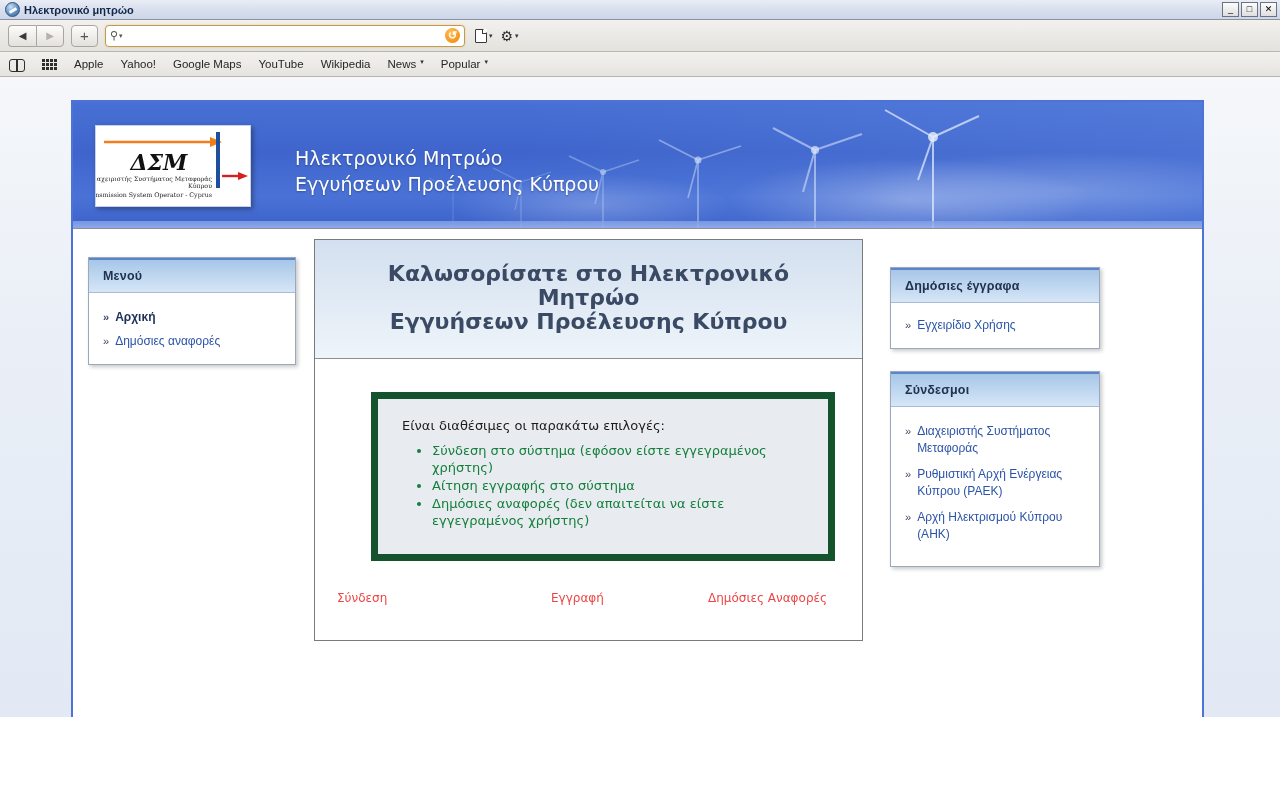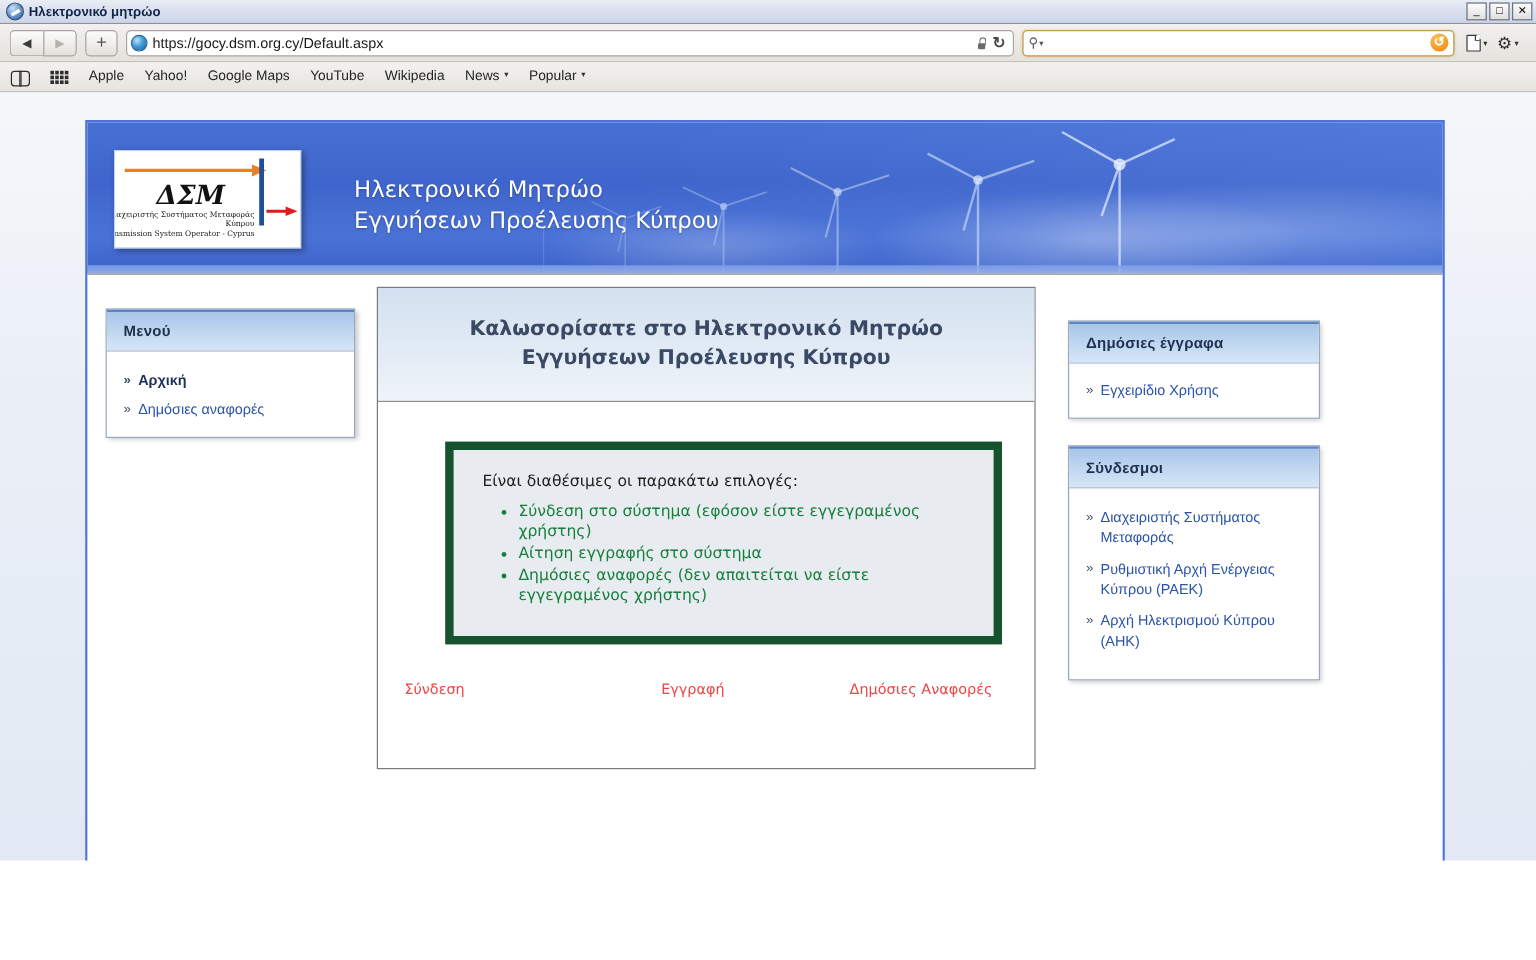--- a/index.html
+++ b/index.html
@@ -259,21 +259,21 @@
     background: #ffffff;
     min-height: 402px;
   }
   .welcome-head {
     background: linear-gradient(to bottom, #d3e0ef 0%, #dfe9f4 45%, #eef4fa 100%);
     border-bottom: 1px solid #8f8f8f;
     padding: 22px 20px 24px;
     text-align: center;
   }
   .welcome-head .wt {
-    font-size: 17px; font-weight: bold; color: #3b4a64;
+    font-size: 22px; font-weight: bold; color: #3b4a64;
     line-height: 24px; font-family: "DejaVu Sans", sans-serif;
   }
   .infobox {
     margin: 33px 27px 0 56px;
     background: #e8ebef;
     border: 7px solid #14532d;
     padding: 19px 24px 24px;
   }
   .infobox .intro {
     font-size: 13px; color: #1c1c1c; margin: 0 0 9px;
@@ -330,28 +330,20 @@
   </div>
 </div>
 
 <div class="toolbar">
   <div class="navgroup">
     <div class="navbtn back">◀</div>
     <div class="navbtn fwd">▶</div>
   </div>
   <div class="plusbtn">+</div>
 
-  <div class="urlbar">
-    <span class="favicon"></span>
-    <span class="url-text">https://gocy.dsm.org.cy/Default.aspx</span>
-    <span class="url-actions">
-      <span class="icon-lock"></span>
-      <span class="icon-reload">↻</span>
-    </span>
-  </div>
 
   <div class="searchbar">
     <span class="search-mag">⚲</span>
     <span class="search-caret">▾</span>
     <span class="search-input-txt"></span>
     <span class="reload-orange">↺</span>
   </div>
 
   <div class="tb-right">
     <div class="tb-icon">

